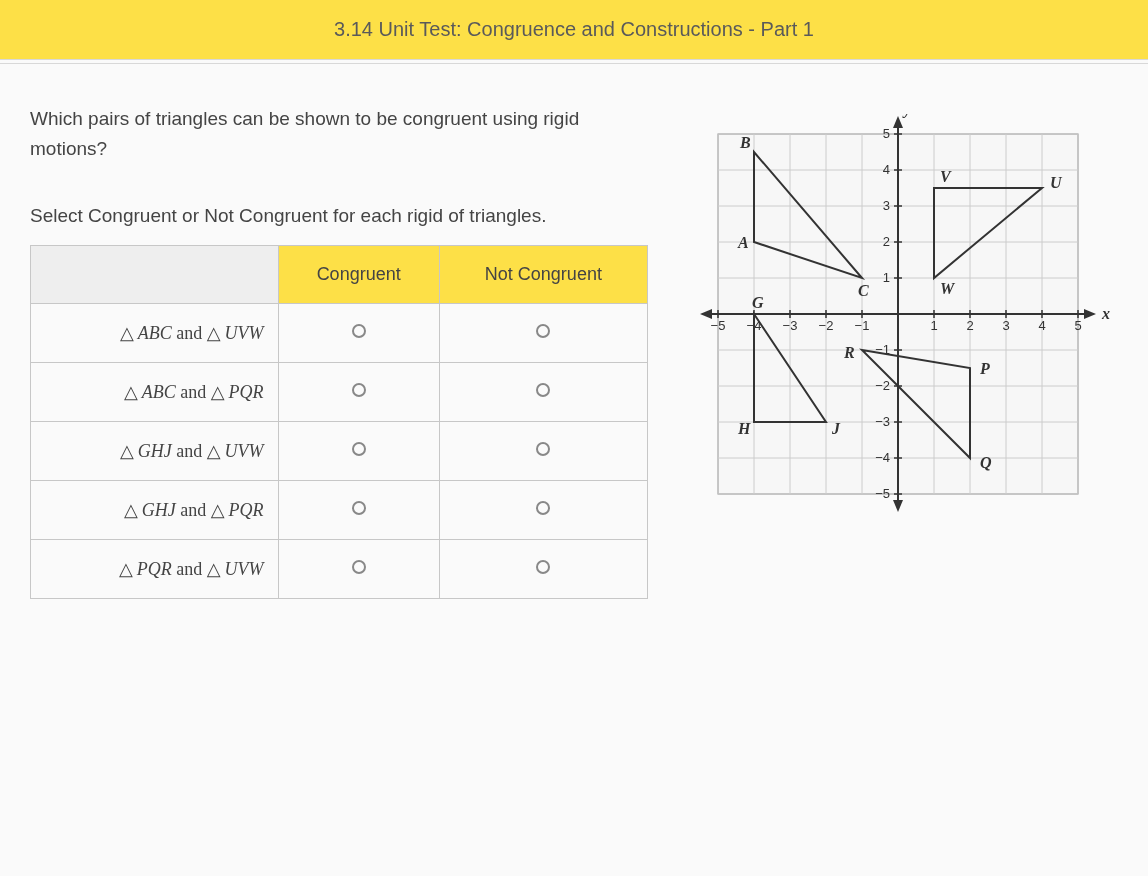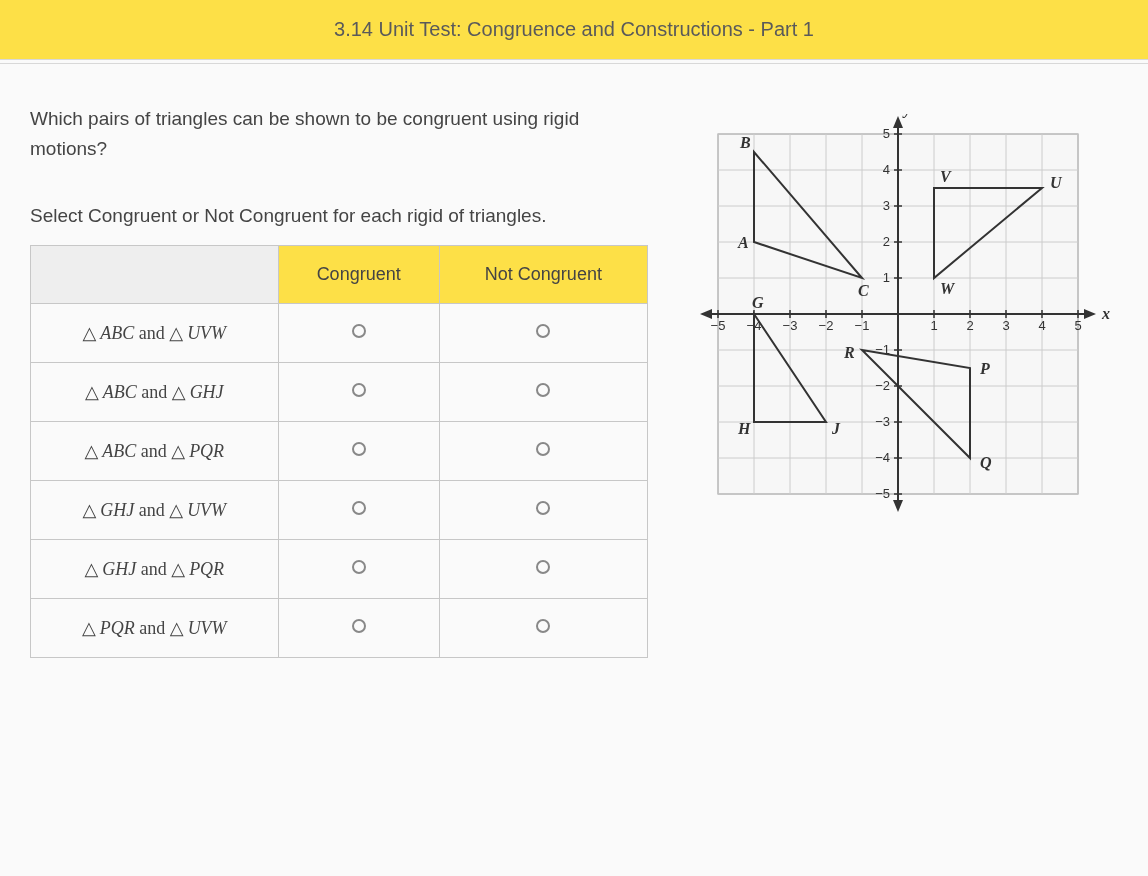--- a/index.html
+++ b/index.html
@@ -48,21 +48,21 @@
     max-width: 620px;
   }
   th, td {
     border: 1px solid #c7c7c7;
     padding: 18px 14px;
     font-size: 18px;
     color: #444;
   }
   thead th { background: #fde047; font-weight: normal; }
   thead th:first-child { background: #eeeeee; }
-  tbody td:first-child { text-align: center; }
+  tbody td:first-child { text-align: right; }
   td.radio-cell { text-align: center; }
   .radio {
     display: inline-block;
     width: 14px; height: 14px;
     border: 2px solid #888;
     border-radius: 50%;
     cursor: pointer;
   }
   .tri { font-family: "Times New Roman", serif; font-style: italic; }
   .tri .sym { font-style: normal; margin-right: 4px; }
@@ -87,25 +87,20 @@
       <thead>
         <tr>
           <th></th>
           <th>Congruent</th>
           <th>Not Congruent</th>
         </tr>
       </thead>
       <tbody>
         <tr>
           <td><span class="tri"><span class="sym">△</span><span>ABC</span> <span class="and">and</span> <span class="sym">△</span><span>UVW</span></span></td>
-          <td class="radio-cell"><span class="radio"></span></td>
-          <td class="radio-cell"><span class="radio"></span></td>
-        </tr>
-        <tr>
-          <td><span class="tri"><span class="sym">△</span><span>ABC</span> <span class="and">and</span> <span class="sym">△</span><span>GHJ</span></span></td>
           <td class="radio-cell"><span class="radio"></span></td>
           <td class="radio-cell"><span class="radio"></span></td>
         </tr>
         <tr>
           <td><span class="tri"><span class="sym">△</span><span>ABC</span> <span class="and">and</span> <span class="sym">△</span><span>PQR</span></span></td>
           <td class="radio-cell"><span class="radio"></span></td>
           <td class="radio-cell"><span class="radio"></span></td>
         </tr>
         <tr>
           <td><span class="tri"><span class="sym">△</span><span>GHJ</span> <span class="and">and</span> <span class="sym">△</span><span>UVW</span></span></td>

